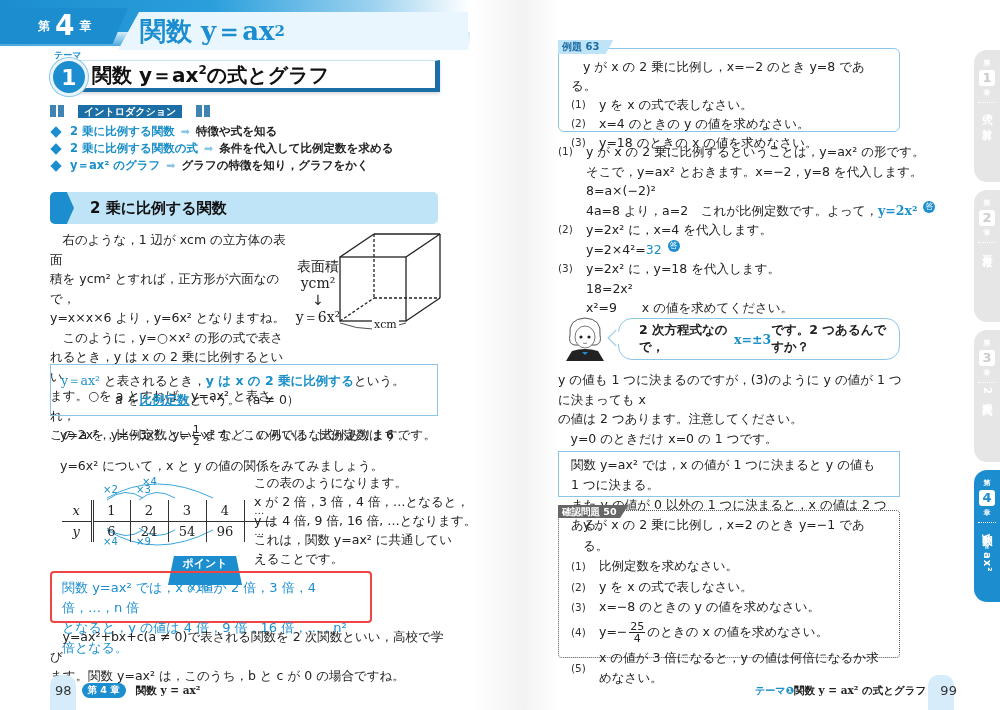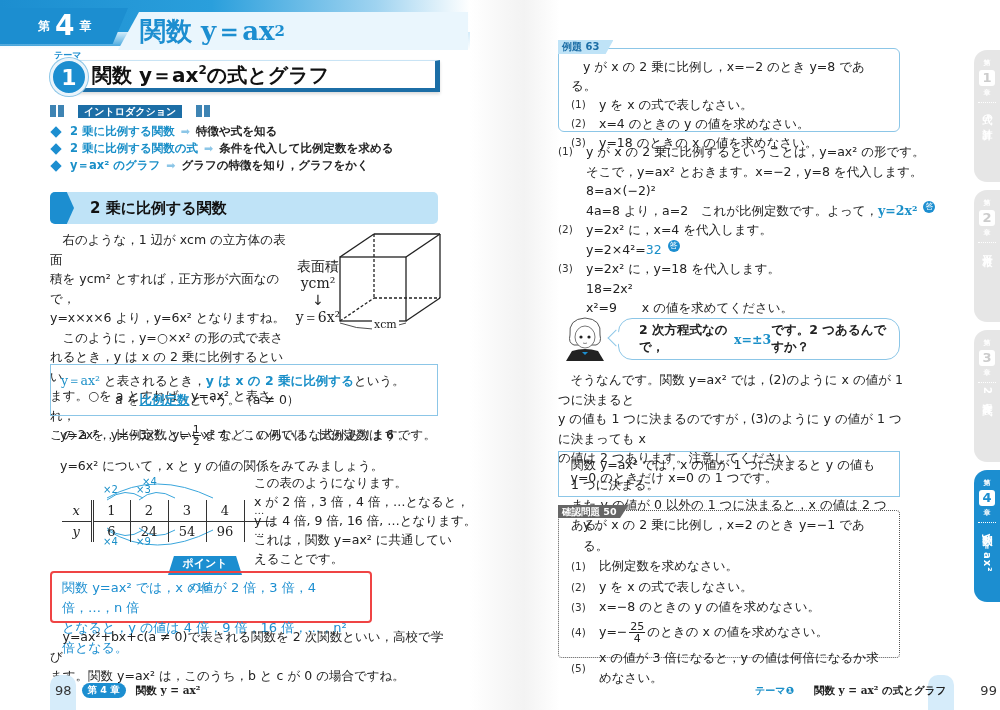--- a/index.html
+++ b/index.html
@@ -61,21 +61,21 @@
   .frac .num { border-bottom: 1px solid #222; padding: 0 1px; }
 
   .tbl { left: 62px; top: 500px; }
   .tbl table { border-collapse: collapse; font-family: "DejaVu Serif", serif; font-size: 13px; }
   .tbl td { width: 38px; height: 21px; text-align: center; }
   .tbl tr:first-child td { border-bottom: 1px solid #333; }
   .tbl td.hdr { width: 30px; font-style: italic; border-right: 3px double #333; }
   .tbl td.c { border-right: 1px solid #333; }
   .tbl td.dots { width: 30px; font-size: 10px; }
 
-  .point-tab { left: 168px; top: 556px; width: 74px; height: 19px; background: #1c8ed0; color:#fff; font-weight: bold; font-size: 11px; text-align:center; line-height:16px;
+  .point-tab { left: 168px; top: 556px; width: 74px; height: 29px; background: #1c8ed0; color:#fff; font-weight: bold; font-size: 11px; text-align:center; line-height:16px;
     clip-path: polygon(8% 0, 92% 0, 100% 100%, 0 100%); }
   .point-box { left: 50px; top: 571px; width: 322px; height: 52px; border: 2px solid #ef4444; border-radius: 4px; padding: 5px 10px; color: #1c8ed0; font-size: 13px; line-height: 20px; }
 
   .page-num-tab { position:absolute; width: 26px; height: 42px; background: #d6ecfa; border-radius: 10px 10px 0 0; }
   .footer-num { font-size: 13px; color: #333; }
   .footer-chap { background:#1c8ed0; color:#fff; font-size: 9.5px; font-weight: bold; padding: 1px 6px; border-radius: 8px; }
   .footer-title { font-size: 10.5px; font-weight: bold; color:#222; }
 
   
   .ex-label { left: 58px; top: 40px; height: 14px; background:#bfe3f7; color:#1c6ea6; font-size: 10px; font-weight: bold; padding: 0 14px 0 4px; line-height:14px;
@@ -343,21 +343,20 @@
     <path d="M20,37 L23,40 L26,37 Z" fill="#1c8ed0"></path>
   </svg>
   <div class="abs bubble">
     <span>2 次方程式なので，</span>
       <span class="blue serif">x=±3</span>
       <span> です。2 つあるんですか？</span>
   </div>
   <div class="abs bubble-tip"></div>
 
   <div class="para" style="left:58px; top:370px; width:350px; line-height:19.5px;">
-    <div>　そうなんです。関数 y=ax² では，(2)のように x の値が 1 つに決まると</div>
     <div>y の値も 1 つに決まるのですが，(3)のように y の値が 1 つに決まっても x</div>
     <div>の値は 2 つあります。注意してください。</div>
     <div>　y=0 のときだけ x=0 の 1 つです。</div>
   </div>
 
   <div class="abs note-box">
     <div>関数 y=ax² では，x の値が 1 つに決まると y の値も 1 つに決まる。</div>
     <div>また y の値が 0 以外の 1 つに決まると，x の値は 2 つある。</div>
   </div>
 
@@ -383,21 +382,21 @@
           </span><span>のときの x の値を求めなさい。</span></span>
       </div>
     <div class="item">
         <span class="num-p">(5)</span>
         <span>x の値が 3 倍になると，y の値は何倍になるか求めなさい。</span>
       </div>
   </div>
   <div class="abs check-label">確認問題 50</div>
 
   <div class="page-num-tab" style="left:428px; top:675px;"></div>
-  <div class="abs" style="left:255px; top:683px; display:flex; align-items:center; gap:20px;">
+  <div class="abs" style="left:255px; top:683px; display:flex; align-items:center; gap:0;">
     <span class="blue" style="font-size:10px; font-weight:bold;">テーマ❶</span>
     <span class="footer-title serif">関数 y = ax² の式とグラフ</span>
     <span class="footer-num" style="margin-left:14px;">99</span>
   </div>
 
   <div class="side-tab" style="top:50px; height:132px;">
     <span class="kan">第</span>
     <span class="n">1</span>
     <span class="kan">章</span>
     <span class="sep"></span>

